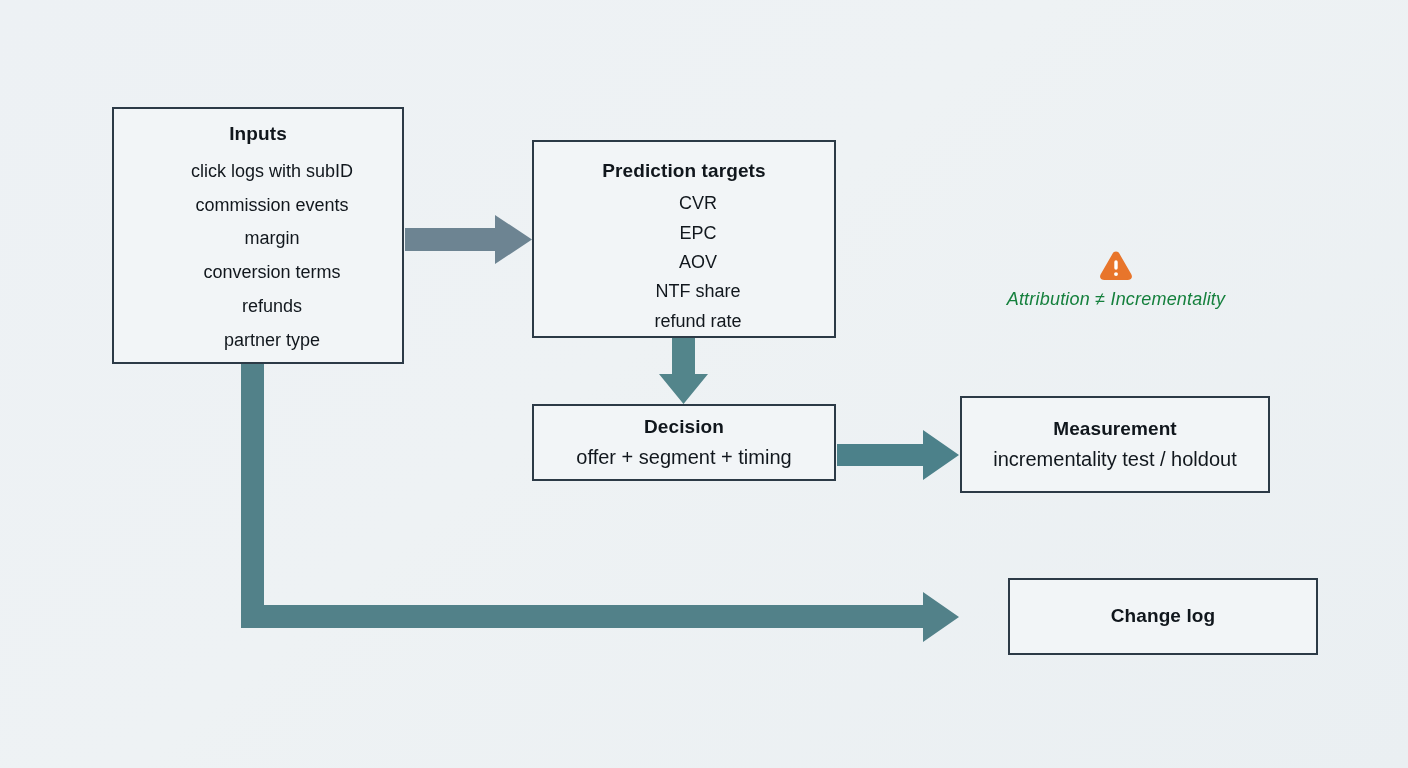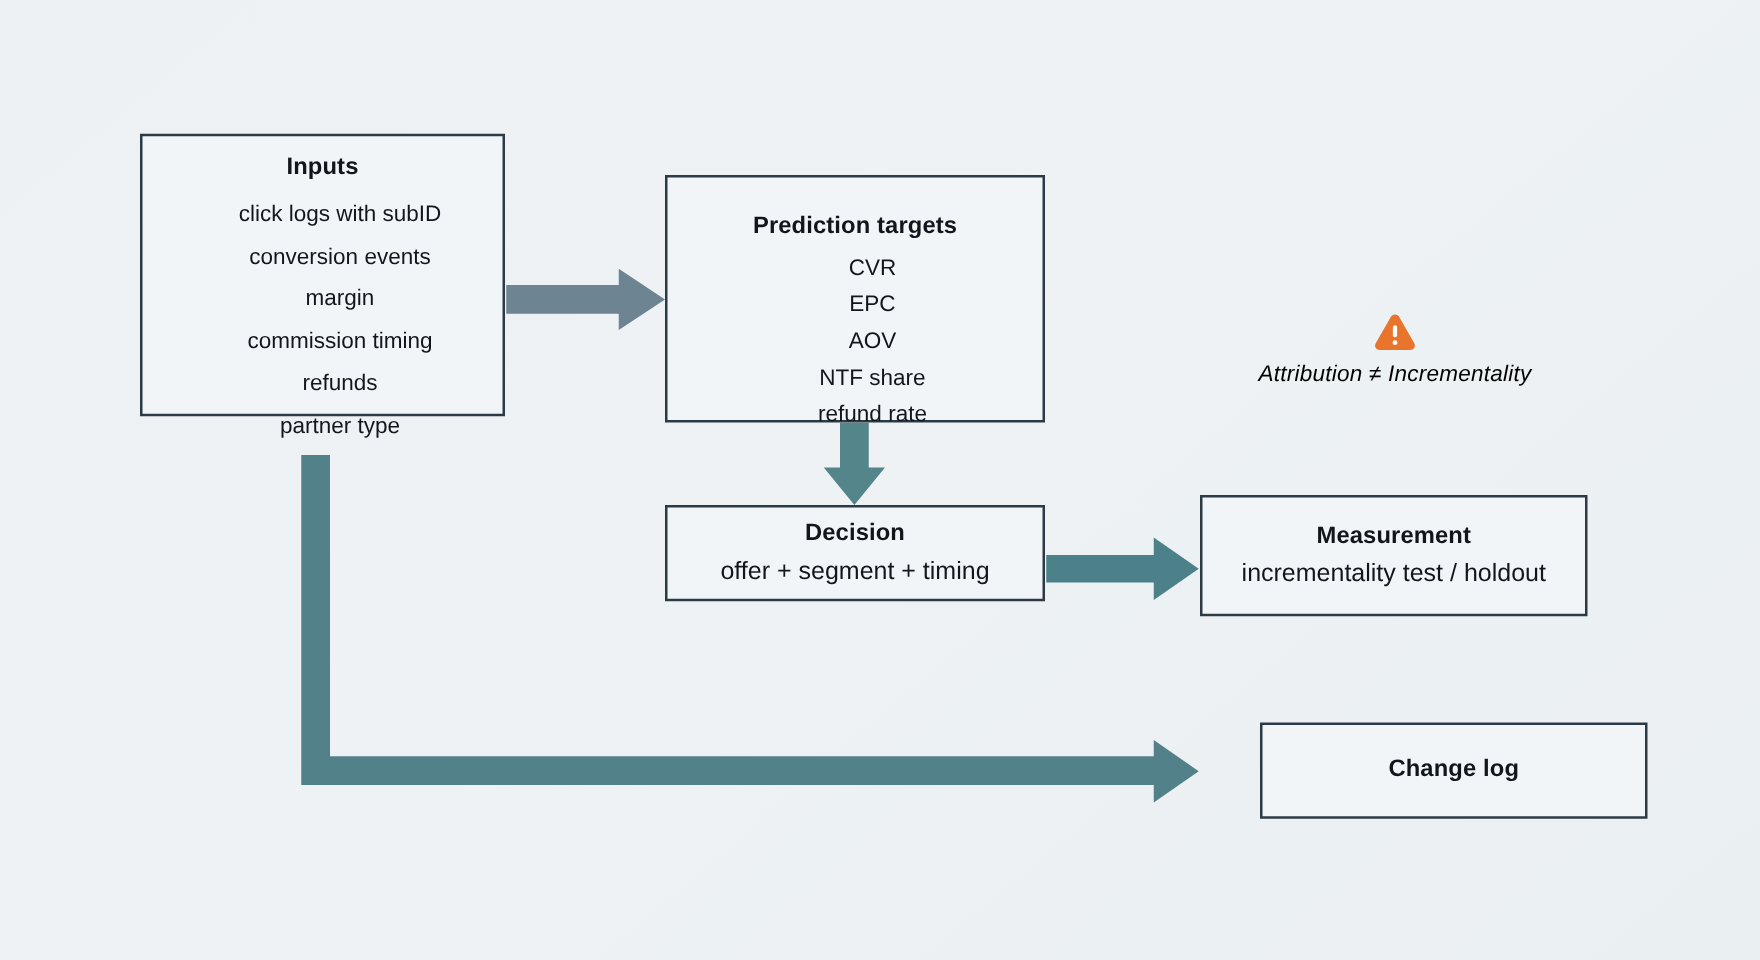--- a/index.html
+++ b/index.html
@@ -56,31 +56,31 @@
   .node .sub {
     font-size: 20px;
     font-weight: 400;
     white-space: nowrap;
     color: #11171d;
   }
 
   
   #node-inputs {
     left: 112px; top: 107px;
-    width: 292px; height: 226px;
+    width: 292px; height: 257px;
     padding-top: 14px;
     justify-content: flex-start;
   }
   #node-inputs .title { margin-bottom: 9px; }
 
   #node-prediction {
     left: 532px; top: 140px;
     width: 304px; height: 198px;
     padding-top: 28px;
-    justify-content: flex-start;
+    justify-content: flex-end;
   }
   #node-prediction .title { margin-bottom: 7px; }
   #node-prediction .line { line-height: 1.63; }
 
   #node-decision {
     left: 532px; top: 404px;
     width: 304px; height: 77px;
     justify-content: center;
     gap: 8px;
   }
@@ -123,21 +123,21 @@
   #warning-note .warn-icon {
     width: 34px;
     height: 31px;
     display: block;
   }
 
   #warning-note .warn-text {
     margin-top: 8px;
     font-size: 18px;
     font-style: italic;
-    color: #000000;
+    color: #15803d;
     white-space: nowrap;
     letter-spacing: 0.2px;
   }
 </style>
 </head>
 <body>
 
 <div id="canvas">
 
   <svg id="connectors" viewBox="0 0 1408 768" width="1408" height="768">
@@ -164,23 +164,23 @@
                L 923 642
                L 923 628
                L 241 628
                Z" fill="#528189"></path>
     </g>
   </svg>
 
   <div class="node" id="node-inputs">
     <div class="title">Inputs</div>
     <div class="line">click logs with subID</div>
-    <div class="line">conversion events</div>
+    <div class="line">commission events</div>
     <div class="line">margin</div>
-    <div class="line">commission timing</div>
+    <div class="line">conversion terms</div>
     <div class="line">refunds</div>
     <div class="line">partner type</div>
   </div>
 
   <div class="node" id="node-prediction">
     <div class="title">Prediction targets</div>
     <div class="line">CVR</div>
     <div class="line">EPC</div>
     <div class="line">AOV</div>
     <div class="line">NTF share</div>

